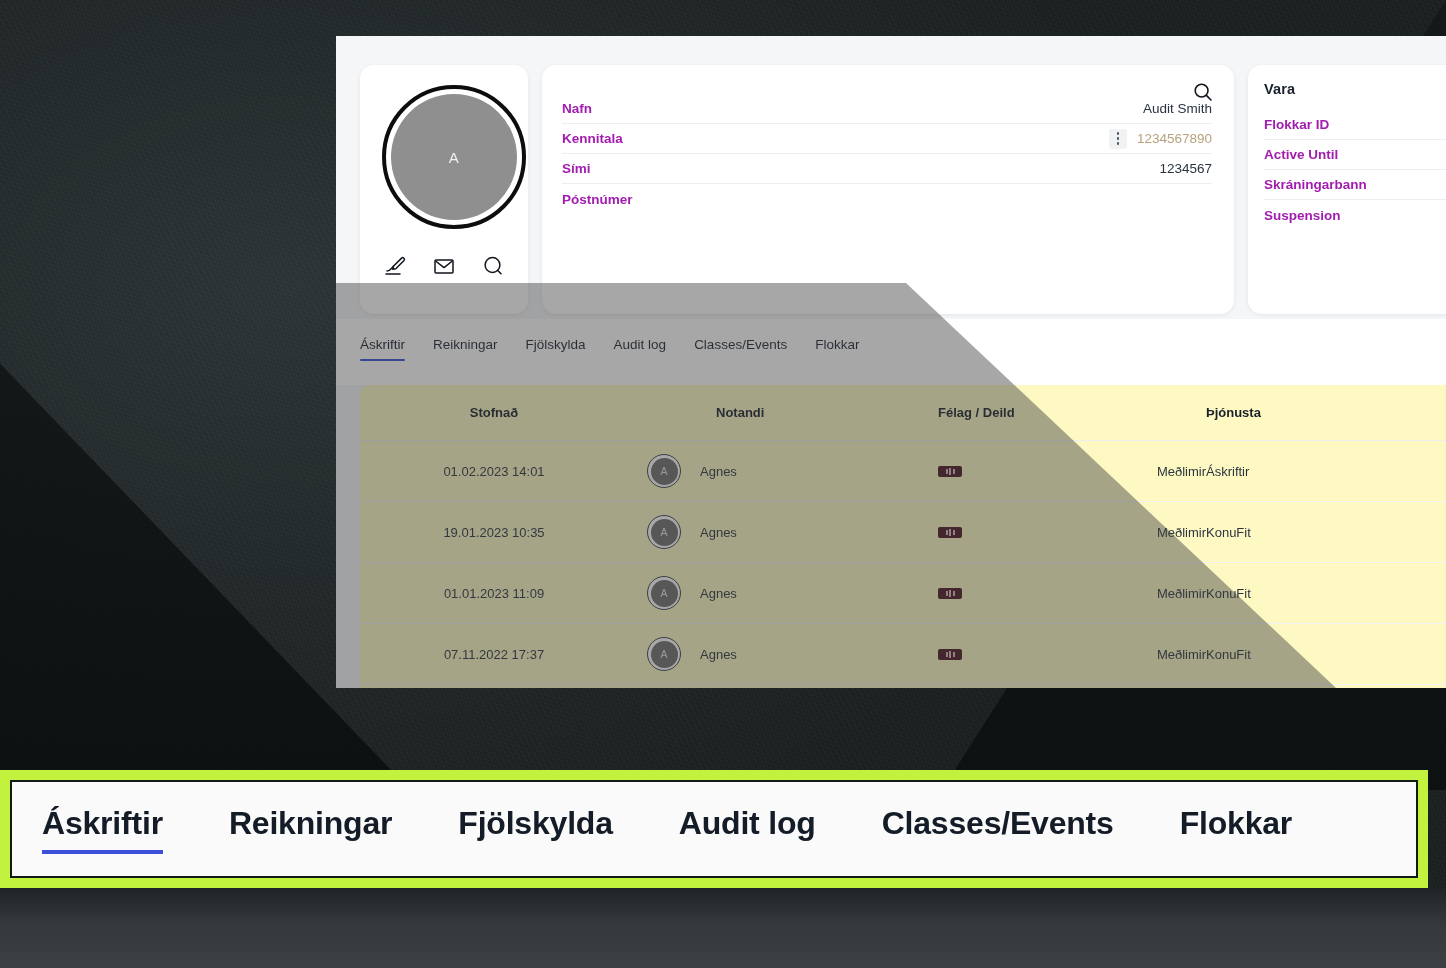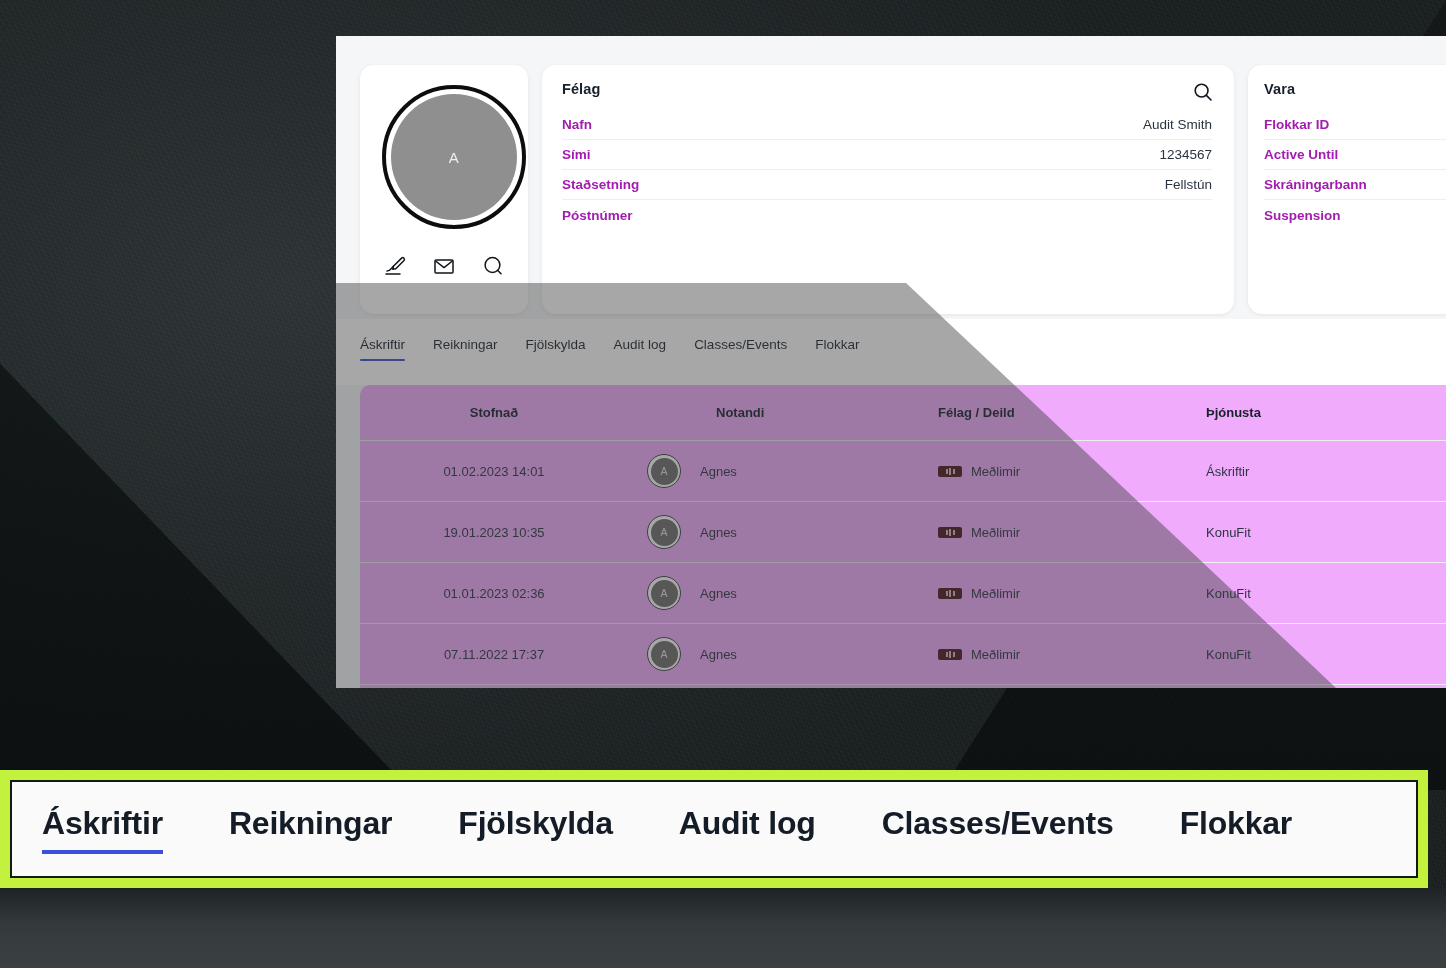--- a/index.html
+++ b/index.html
@@ -146,21 +146,21 @@
   }
   .tab.active { color: #141d28; }
   .tab.active::after {
     content: ""; position: absolute; left: 0; right: 0; bottom: 0;
     height: 2px; background: #3b4fd8; border-radius: 2px;
   }
 
   
   #table {
     position: absolute; left: 24px; top: 349px; right: 0; bottom: 0;
-    background: #f0abfc;
+    background: #fef9c3;
     border-radius: 10px 0 0 0;
     overflow: hidden;
   }
   .t-head, .t-row {
     display: grid;
     grid-template-columns: 268px 72px 238px 268px 264px;
     align-items: center;
   }
   .t-head { height: 56px; border-bottom: 1px solid #eceef0; }
   .t-head div {
@@ -175,21 +175,21 @@
     border: 1.6px solid #3d4349;
     display: flex; align-items: center; justify-content: center;
     background: #fff;
   }
   .mini-av {
     width: 27px; height: 27px; border-radius: 50%;
     background: #6e6e6e; color: #e6e6e6;
     display:flex; align-items:center; justify-content:center;
     font-size: 10.5px;
   }
-  .c-dept { display: flex; align-items: center; gap: 9px; }
+  .c-dept { display: flex; align-items: center; gap: 9px; justify-content: space-between; }
   .dept-badge {
     width: 24px; height: 11px; border-radius: 2px;
     background: #4a1622;
     display: flex; align-items: center; justify-content: center; gap: 1.5px;
   }
   .dept-badge i { width: 2px; height: 5px; background: #d8b9c3; display:block; }
   .dept-badge i.mid { height: 7px; }
 
   
   .h-stofnad { text-align: center; }
@@ -266,39 +266,45 @@
           <span class="act-ico">
             <svg viewBox="0 0 26 26" width="26" height="26" fill="none" stroke="#10161d" stroke-width="1.5" stroke-linecap="round" stroke-linejoin="round">
               <circle cx="12.5" cy="12" r="7.4"></circle>
               <path d="M17.6 17.2 21 20.8"></path>
             </svg>
           </span>
         </div>
       </div>
 
       <div class="card" id="felag-card">
-        <div class="card-title">Félag</div>
         <span id="felag-search">
           <svg viewBox="0 0 26 26" width="26" height="26" fill="none" stroke="#10161d" stroke-width="1.6" stroke-linecap="round">
             <circle cx="11.6" cy="11.6" r="6.4"></circle>
             <path d="M16.4 16.4 21 21"></path>
           </svg>
         </span>
         <div class="kv-list">
           <div class="kv-row">
             <span class="kv-key">Nafn</span>
             <span class="kv-val">Audit Smith</span>
           </div>
           <div class="kv-row">
+            <span class="kv-key">Kennitala</span>
+            <span class="kv-val accent">
+              <span id="kennitala-menu">
+                  <i></i>
+                  <i></i>
+                  <i></i>
+                </span>
+              <span>1234567890</span>
+            </span>
+          </div>
+          <div class="kv-row">
             <span class="kv-key">Sími</span>
             <span class="kv-val">1234567</span>
-          </div>
-          <div class="kv-row">
-            <span class="kv-key">Staðsetning</span>
-            <span class="kv-val">Fellstún</span>
           </div>
           <div class="kv-row">
             <span class="kv-key">Póstnúmer</span>
             <span class="kv-val"></span>
           </div>
         </div>
       </div>
 
       <div class="card" id="vara-card">
         <div class="card-title">Vara</div>
@@ -373,21 +379,21 @@
               <i></i>
               <i class="mid"></i>
               <i></i>
             </span>
           <span>Meðlimir</span>
         </div>
         <div class="cell">KonuFit</div>
       </div>
 
       <div class="t-row">
-        <div class="cell c-date">01.01.2023 02:36</div>
+        <div class="cell c-date">01.01.2023 11:09</div>
         <div class="c-avatar">
           <div class="mini-ring">
               <div class="mini-av">A</div>
             </div>
         </div>
         <div class="cell">Agnes</div>
         <div class="cell c-dept">
           <span class="dept-badge">
               <i></i>
               <i class="mid"></i>

